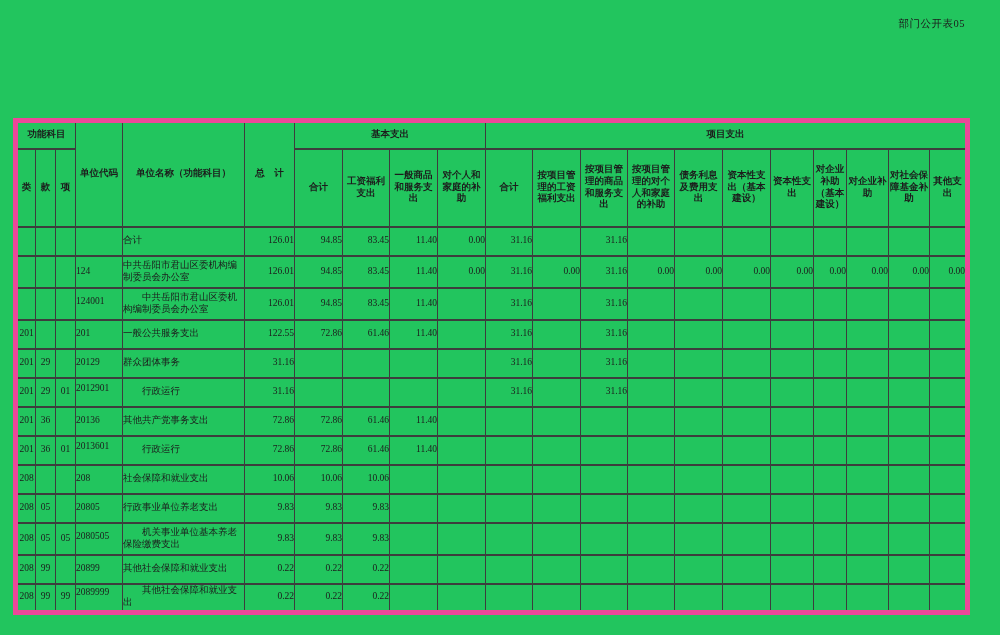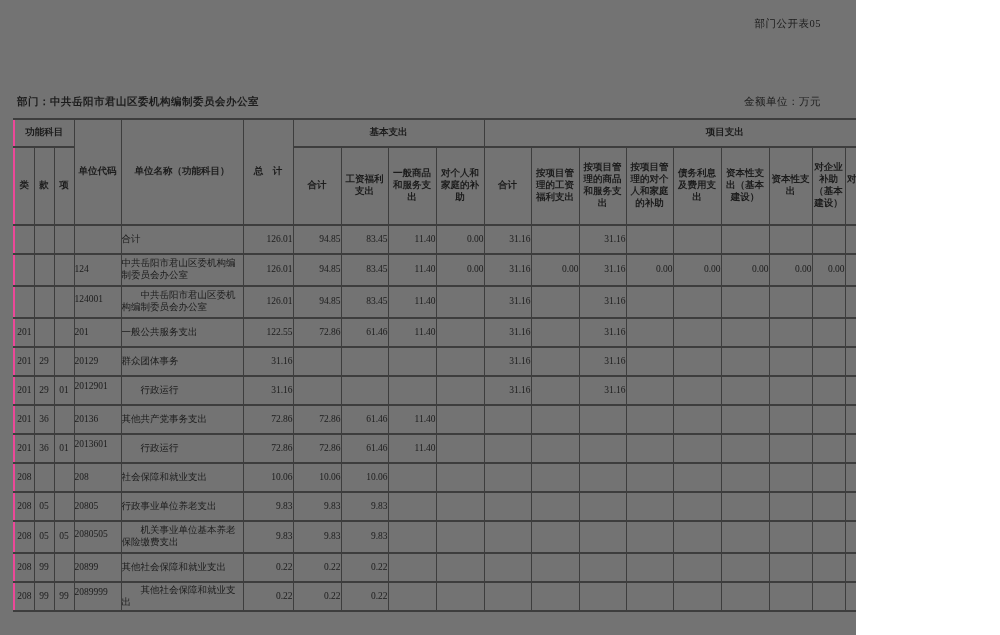--- a/index.html
+++ b/index.html
@@ -1,19 +1,19 @@
 <!DOCTYPE html>
 <html><head>
 <meta charset="utf-8">
 <style>
   html,body{margin:0;padding:0;background:#ffffff;}
   .page{
     position:relative;
-    width:856px;height:635px;
-    background:#737373;
+    width:1000px;height:635px;
+    background:#22c55e;
     font-family:"Liberation Serif","DejaVu Serif",serif;
     color:#1c1c1c;
     overflow:hidden;
   }
   .doc-label{
     position:absolute;top:17px;right:35px;
     font-size:10.5px;letter-spacing:0.5px;
   }
   .page-title{
     position:absolute;top:44px;left:0;right:14px;
@@ -24,21 +24,21 @@
     position:absolute;top:95px;left:17px;right:35px;
     font-size:10.5px;
   }
   .dept-label{float:left;font-weight:bold;letter-spacing:0.5px;}
   .unit-label{float:right;letter-spacing:0.5px;}
 
   table.budget{
     position:absolute;left:13px;top:118px;
     width:952px;
     border-collapse:collapse;table-layout:fixed;
-    border:2px solid #ec4899;
+    border:5px solid #ec4899;
   }
   table.budget th, table.budget td{
     border:1px solid #3d3d3d;
     border-top-width:2px;border-bottom-width:2px;
     font-size:9.5px;line-height:1.25;
     padding:0;overflow:hidden;
     vertical-align:middle;
     word-break:break-all;
   }
   table.budget th{
@@ -57,24 +57,20 @@
   td.c-num{text-align:right;padding-right:4px;font-variant-numeric:tabular-nums;}
 </style>
 </head>
 <body>
 
 <div class="page">
 
   <div class="doc-label">部门公开表05</div>
 
 
-  <div class="meta-row">
-    <span class="dept-label">部门：中共岳阳市君山区委机构编制委员会办公室</span>
-    <span class="unit-label">金额单位：万元</span>
-  </div>
 
   <table class="budget">
     <colgroup>
       <col style="width:20px">
         <col style="width:20px">
         <col style="width:20px">
       <col style="width:47px">
         <col style="width:122px">
         <col style="width:50px">
       <col style="width:48px">

